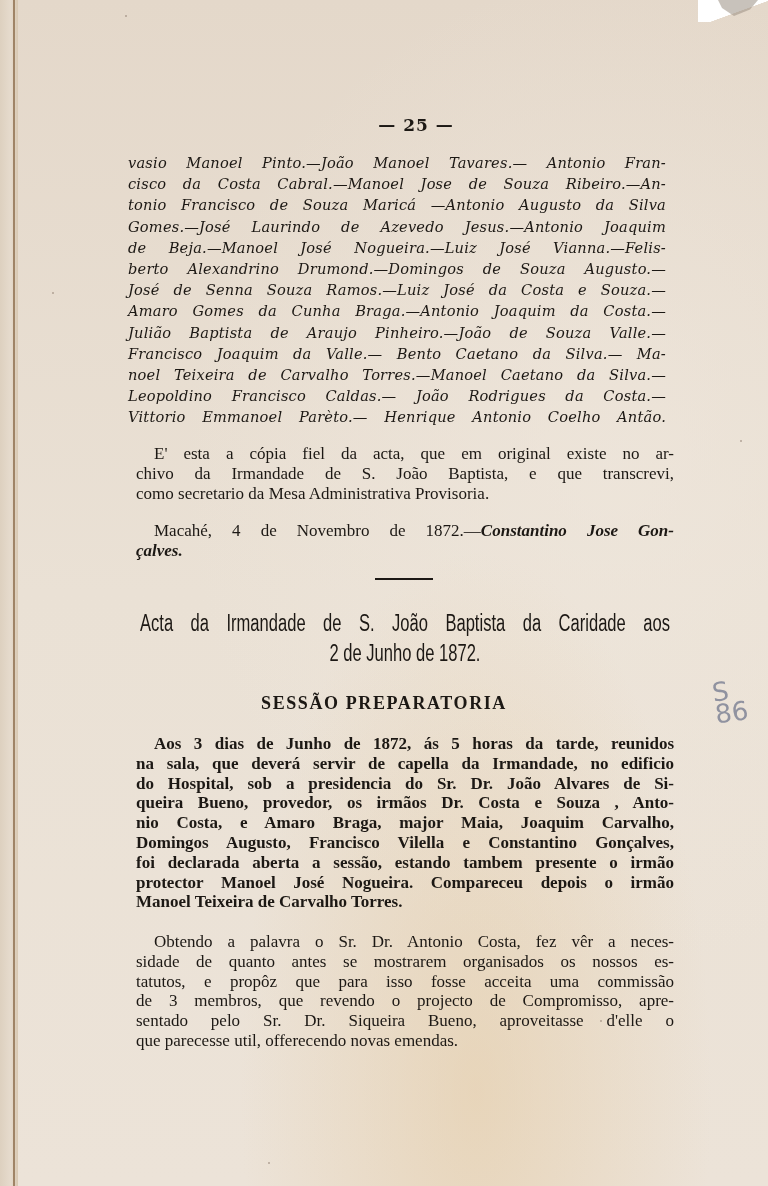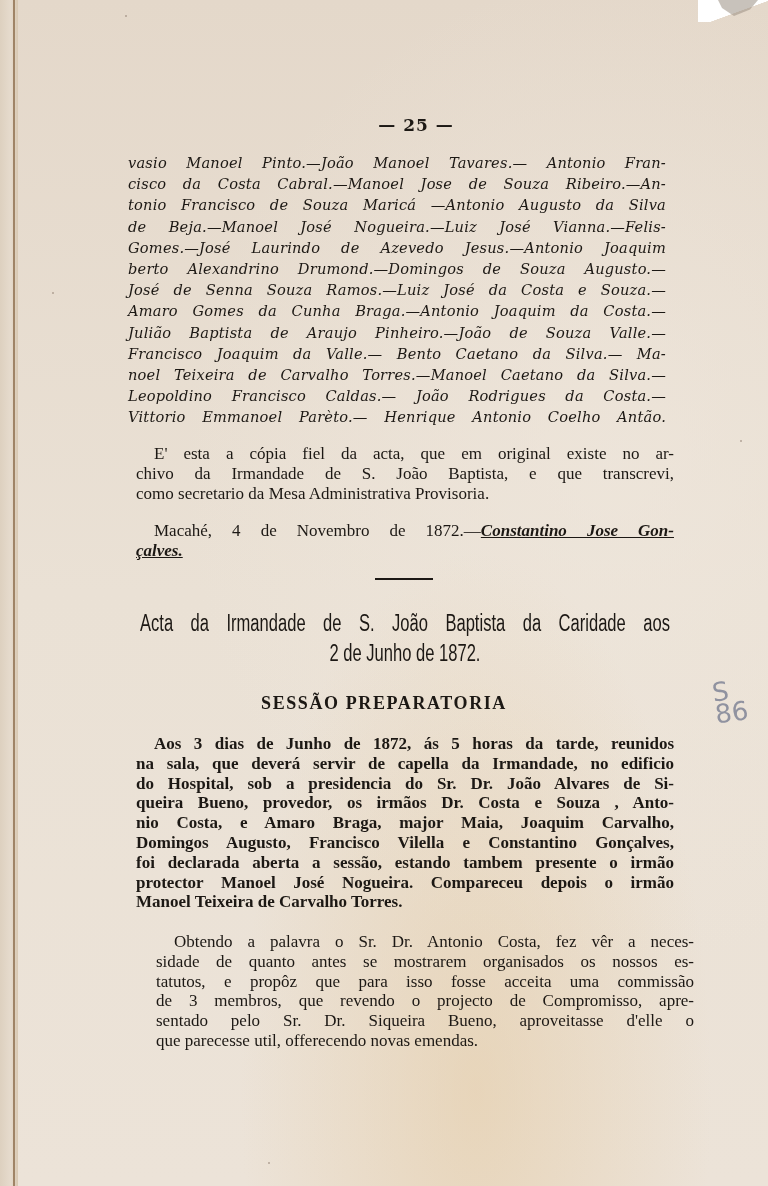--- a/index.html
+++ b/index.html
@@ -94,21 +94,21 @@
       text-align-last: justify;
     }
     .para .line.last {
       text-align-last: left;
     }
     .para .line.indent {
       padding-left: 18px;
     }
     .cert { top: 444px; }
     .date { top: 521px; }
-    .date .sig { font-style: italic; font-weight: bold; text-decoration: underline; }
+    .date .sig { font-style: italic; font-weight: bold; }
     .separator {
       position: absolute;
       top: 578px;
       left: 375px;
       width: 58px;
       height: 2px;
       background: #1c1814;
     }
     .title {
       position: absolute;
@@ -136,21 +136,21 @@
       position: absolute;
       top: 693px;
       left: 0; width: 768px;
       text-align: center;
       font-family: Liberation Serif, serif;
       font-weight: bold;
       font-size: 18px;
       letter-spacing: 1.6px;
     }
     .body1 { top: 734px; font-weight: bold; }
-    .body2 { top: 932px; margin-left: 20px; }
+    .body2 { top: 932px; }
     .marginalia {
       position: absolute;
       left: 716px;
       top: 678px;
       width: 50px;
       height: 80px;
       color: #7a7f93;
       font-family: "DejaVu Sans", sans-serif;
       font-size: 26px;
       line-height: 22px;
@@ -173,22 +173,22 @@
   <div class="gutter-line"></div>
   <div class="torn-corner"></div>
   <div class="torn-edge"></div>
 
   <div class="page-number">— 25 —</div>
 
   <div class="names-block">
     <span class="line">vasio Manoel Pinto.—João Manoel Tavares.— Antonio Fran-</span>
     <span class="line">cisco da Costa Cabral.—Manoel Jose de Souza Ribeiro.—An-</span>
     <span class="line">tonio Francisco de Souza Maricá —Antonio Augusto da Silva</span>
+    <span class="line">Gomes.—José Laurindo de Azevedo Jesus.—Antonio Joaquim</span>
     <span class="line">de Beja.—Manoel José Nogueira.—Luiz José Vianna.—Felis-</span>
-    <span class="line">Gomes.—José Laurindo de Azevedo Jesus.—Antonio Joaquim</span>
     <span class="line">berto Alexandrino Drumond.—Domingos de Souza Augusto.—</span>
     <span class="line">José de Senna Souza Ramos.—Luiz José da Costa e Souza.—</span>
     <span class="line">Amaro Gomes da Cunha Braga.—Antonio Joaquim da Costa.—</span>
     <span class="line">Julião Baptista de Araujo Pinheiro.—João de Souza Valle.—</span>
     <span class="line">Francisco Joaquim da Valle.— Bento Caetano da Silva.— Ma-</span>
     <span class="line">noel Teixeira de Carvalho Torres.—Manoel Caetano da Silva.—</span>
     <span class="line">Leopoldino Francisco Caldas.— João Rodrigues da Costa.—</span>
     <span class="line">Vittorio Emmanoel Parèto.— Henrique Antonio Coelho Antão.</span>
   </div>
 

